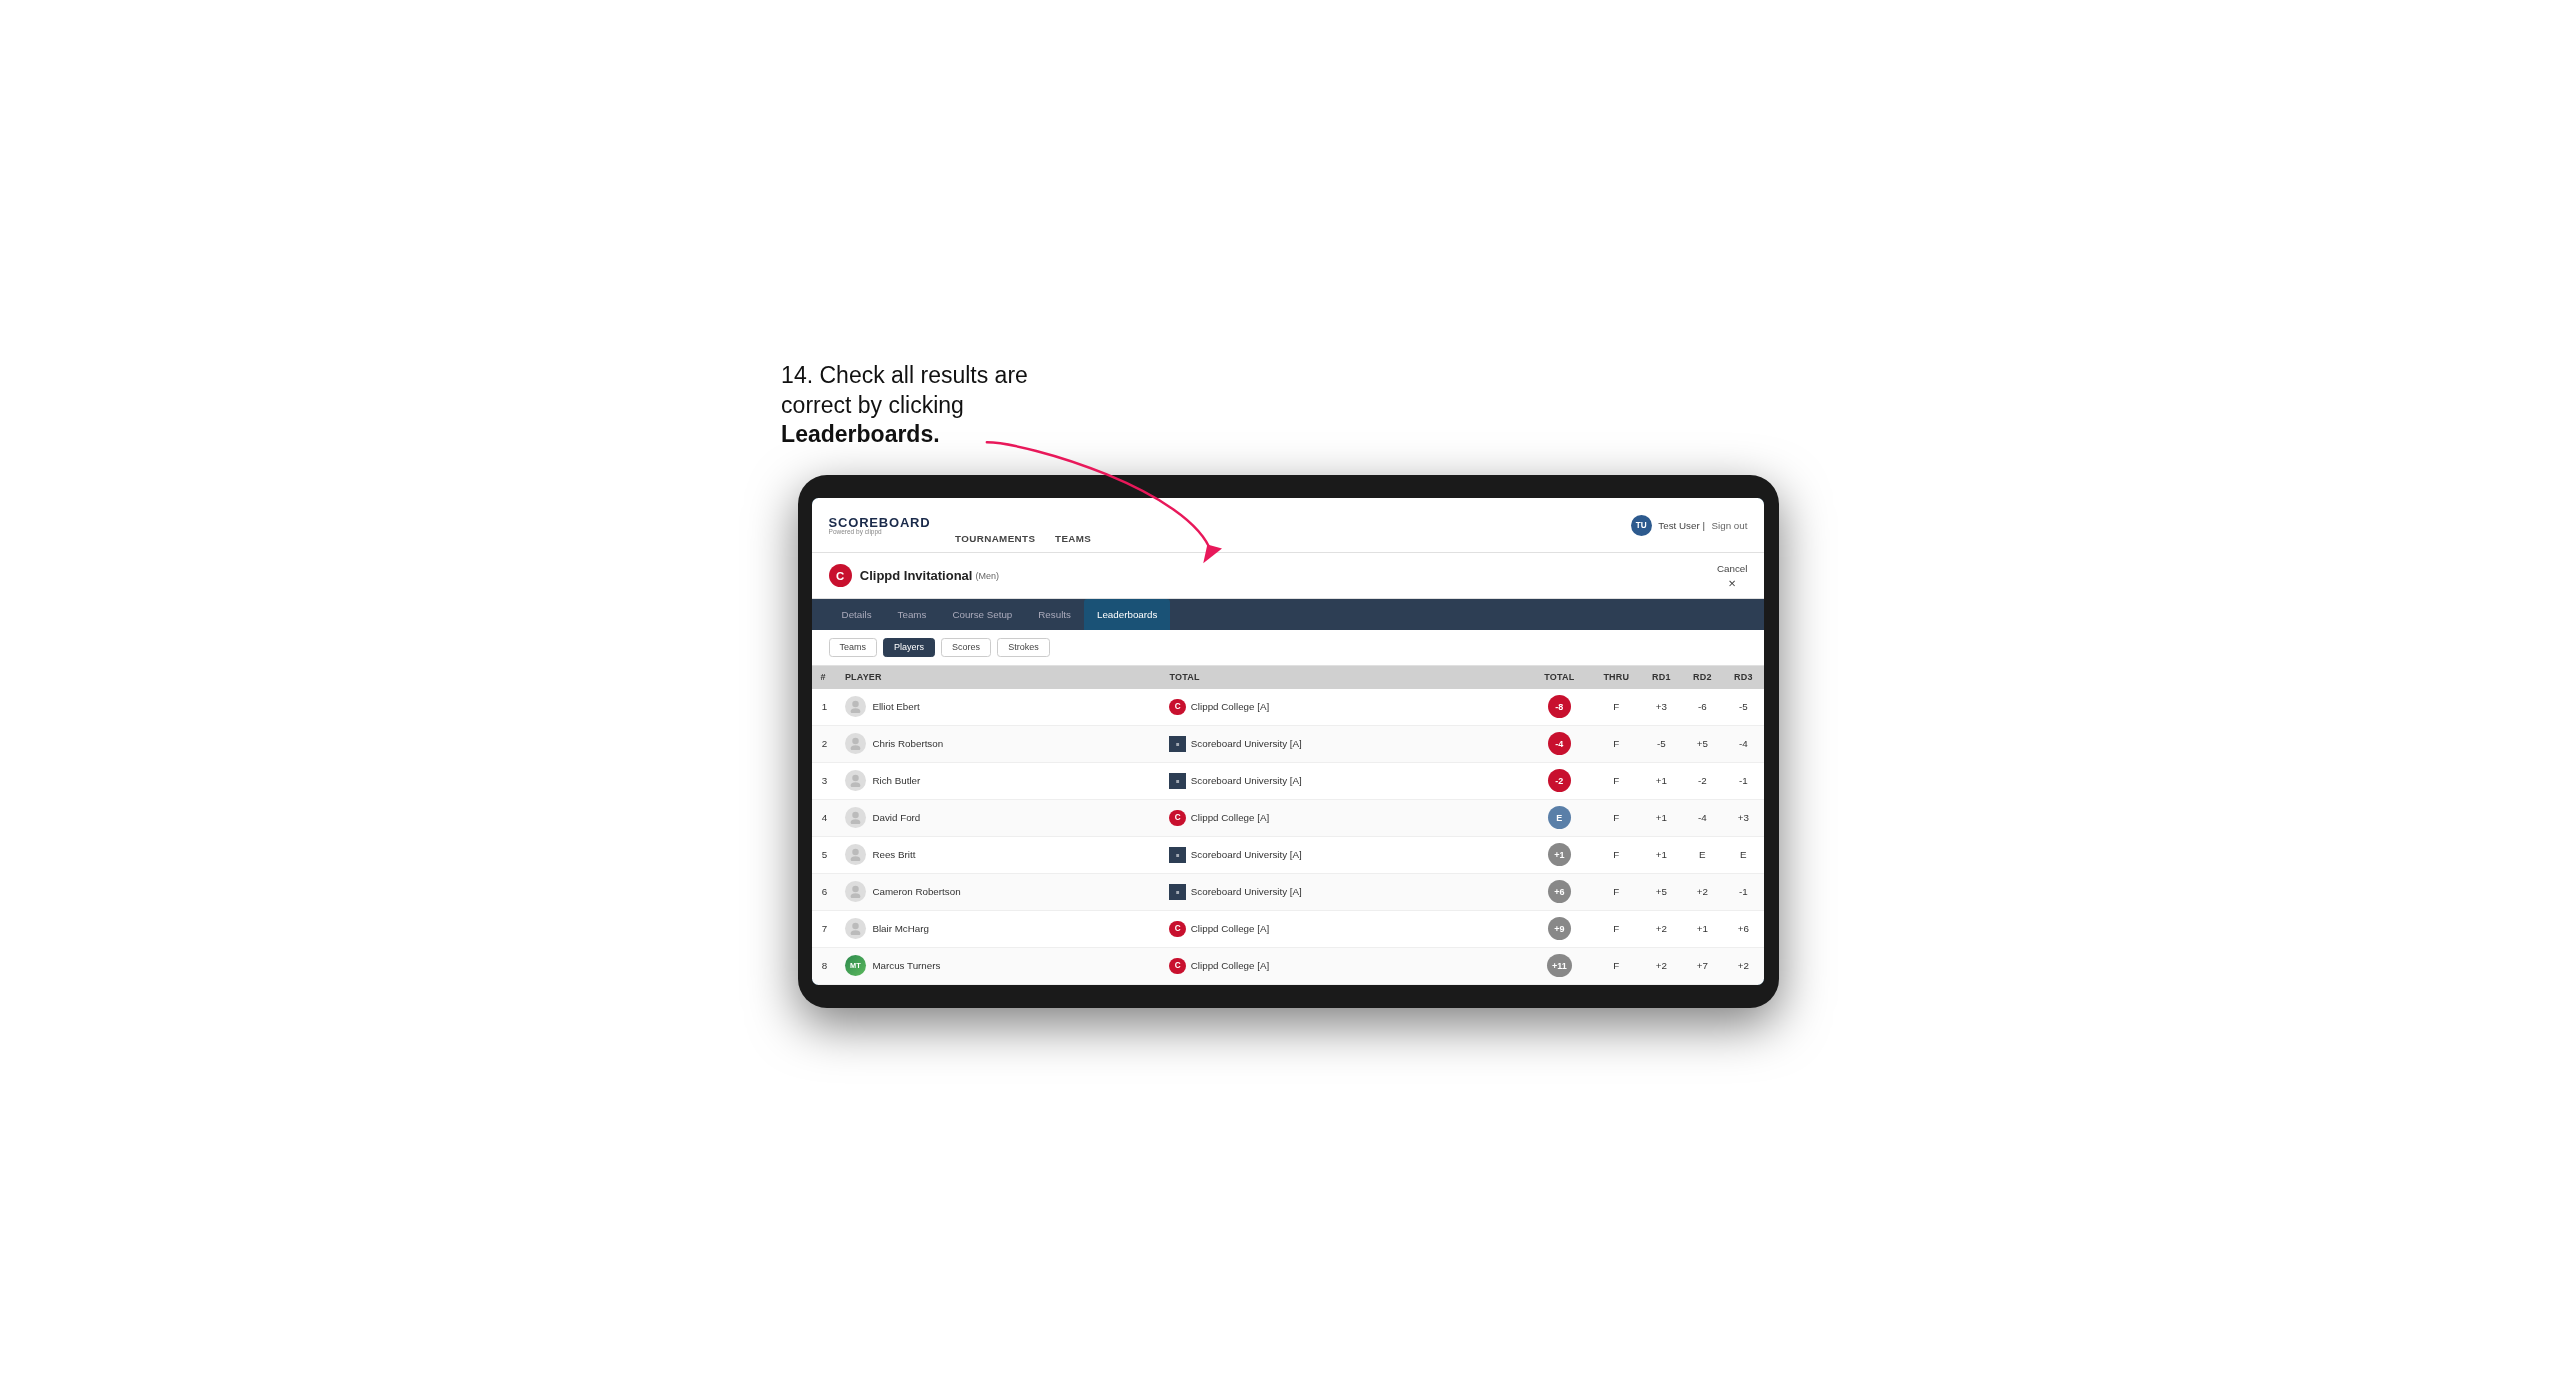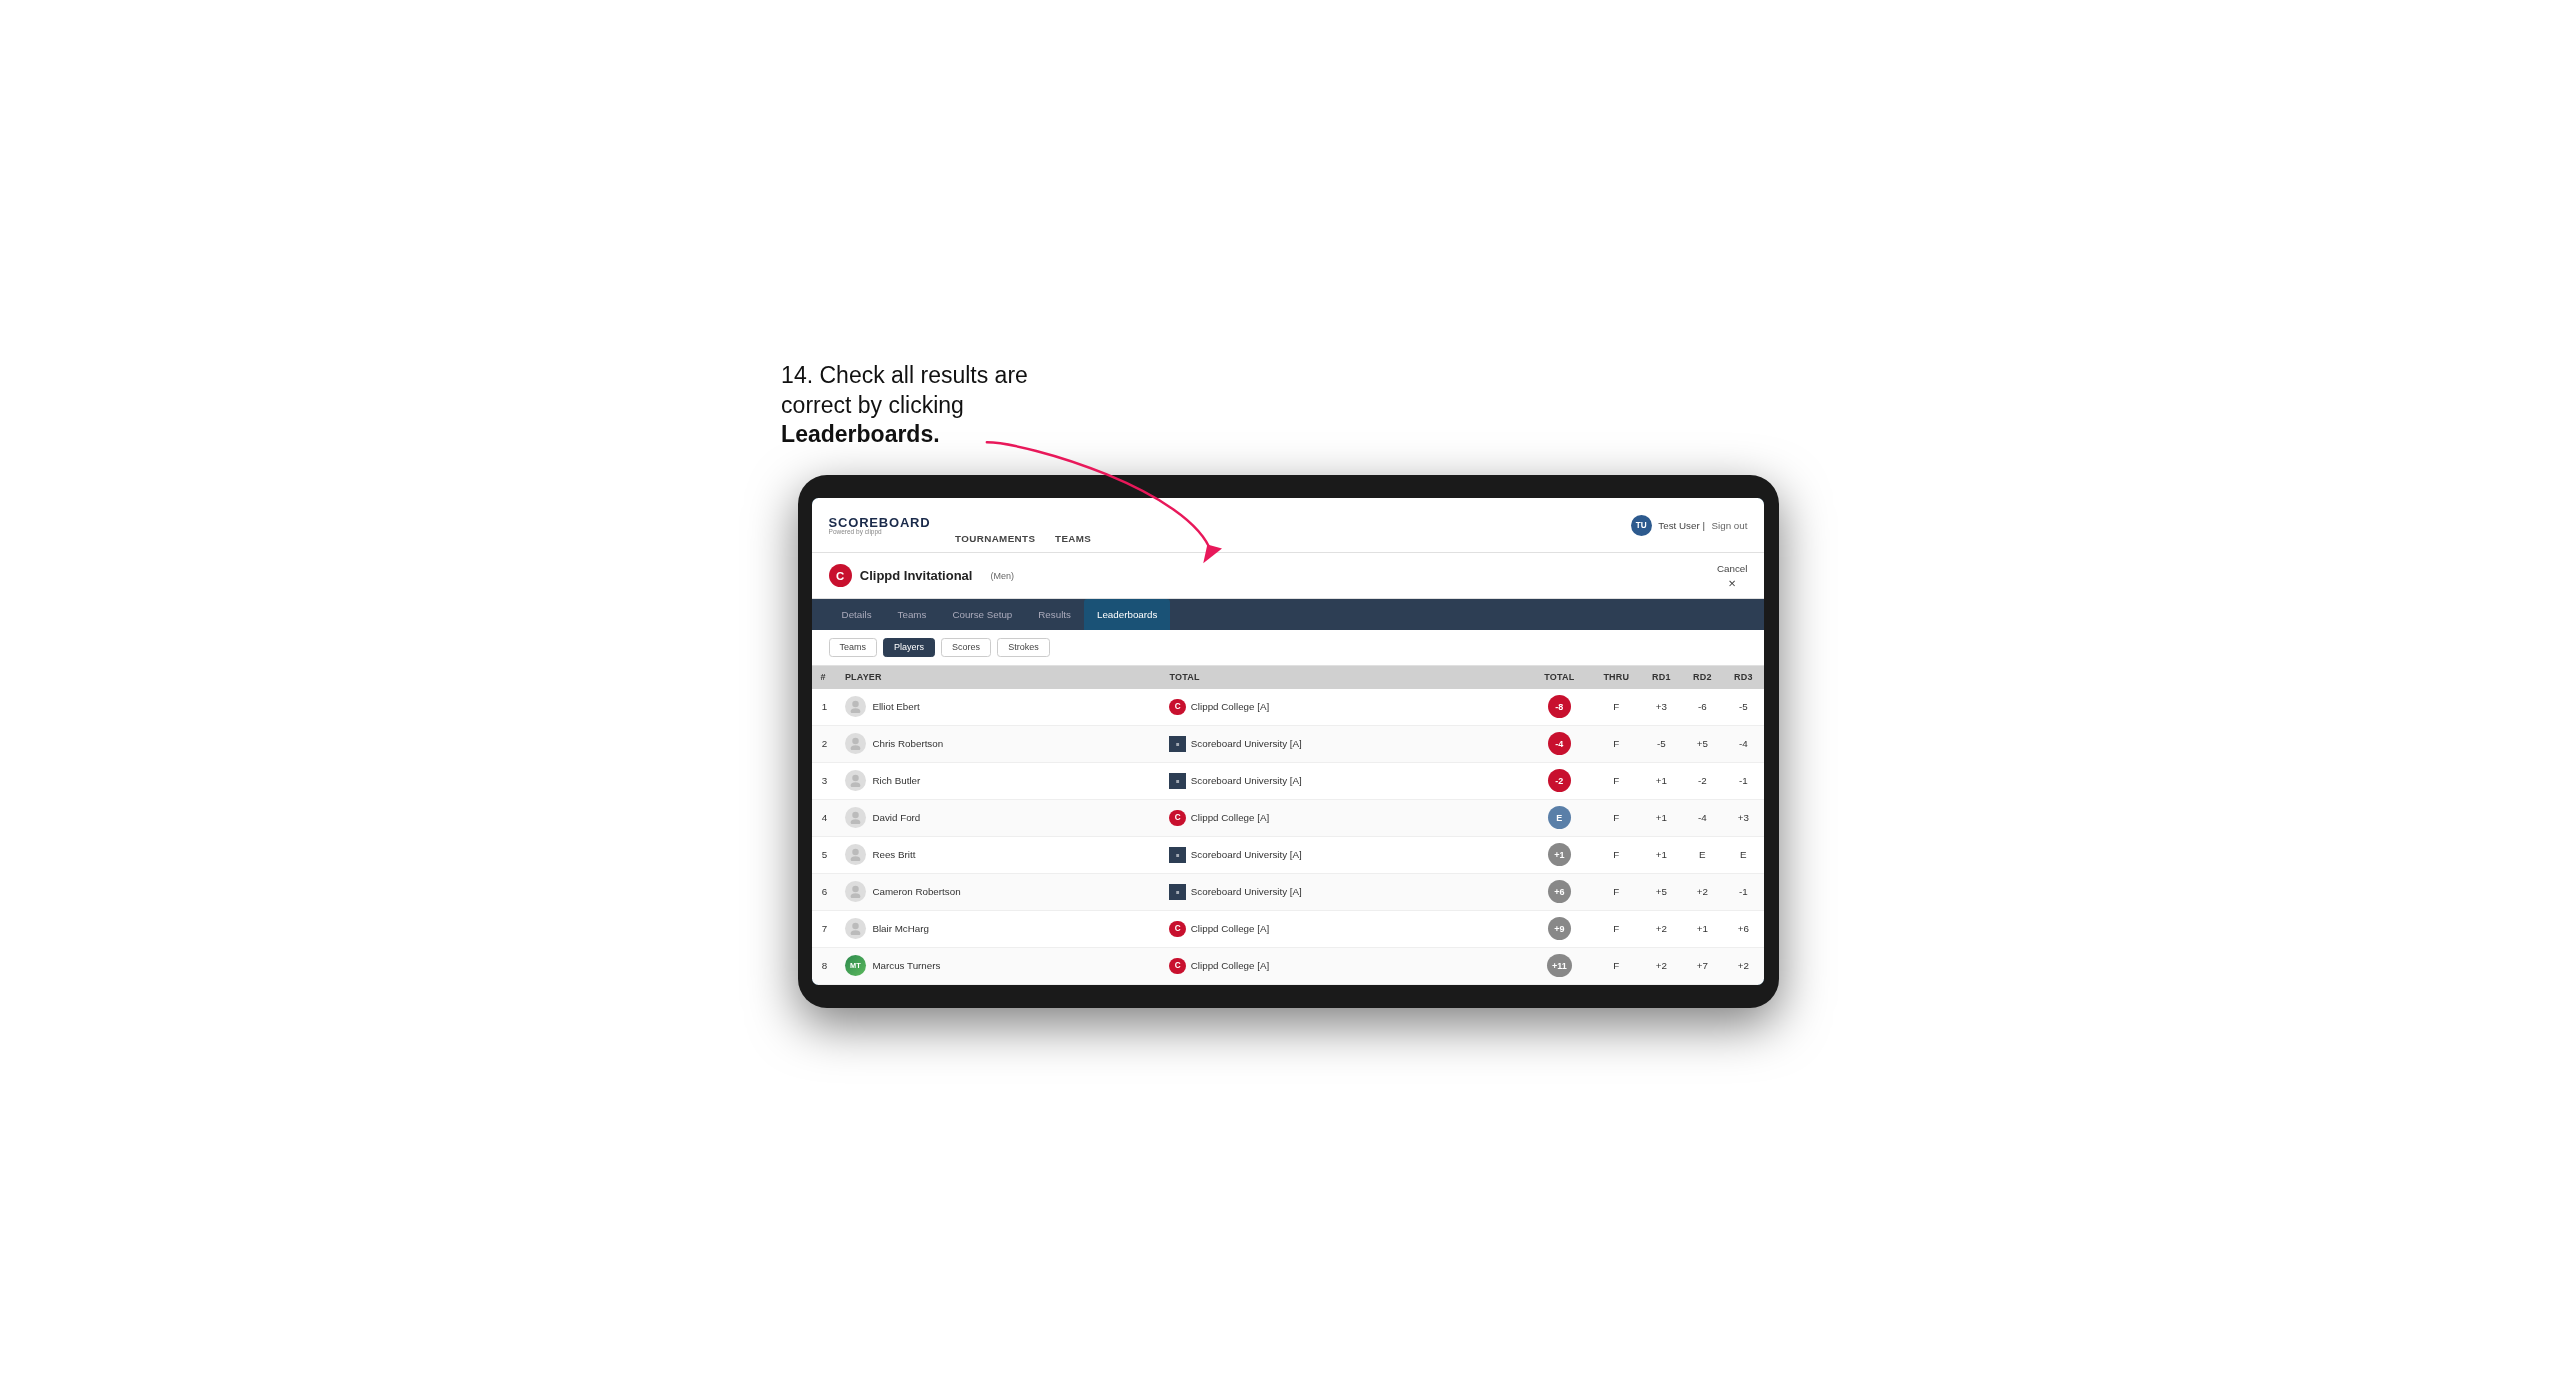--- a/index.html
+++ b/index.html
@@ -140,21 +140,21 @@
       margin-right: 8.2px;
     }
     .tournament-title {
       font-size: 13px;
       font-weight: 600;
       color: #222;
     }
     .tournament-badge {
       font-size: 9px;
       color: #666;
-      margin-left: 18px;
+      margin-left: 3px;
     }
     .cancel-btn {
       margin-left: auto;
       font-size: 9.8px;
       color: #444;
       cursor: pointer;
       display: flex;
       align-items: center;
       gap: 3.3px;
       flex-direction: column;

